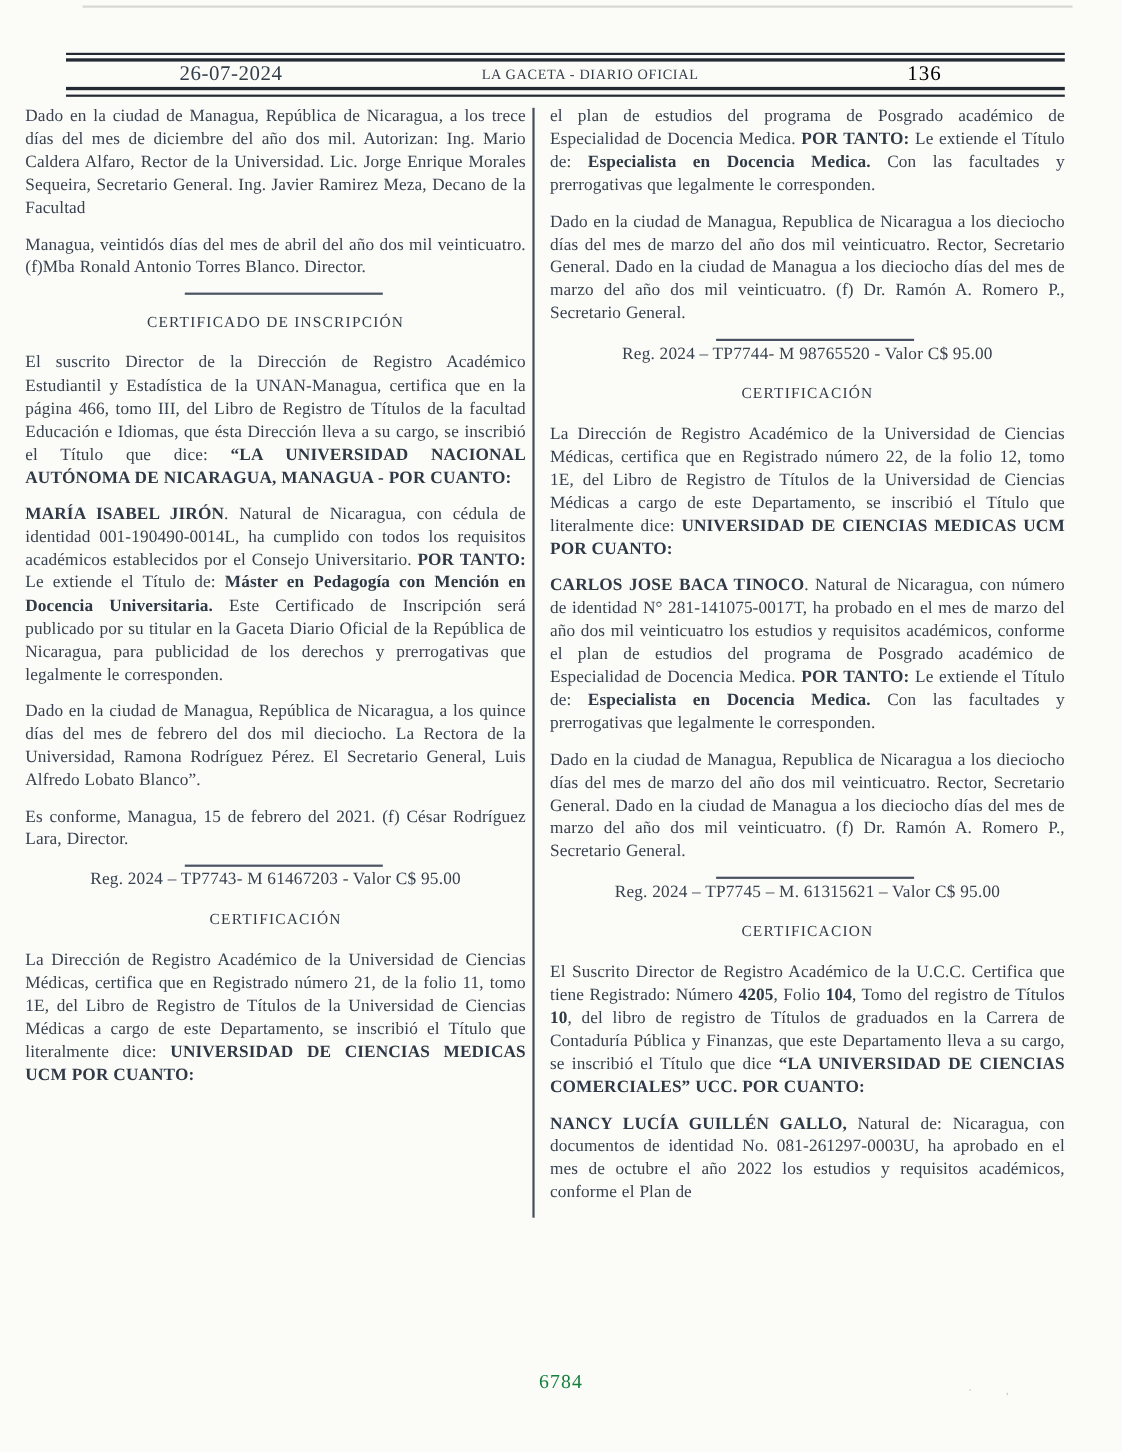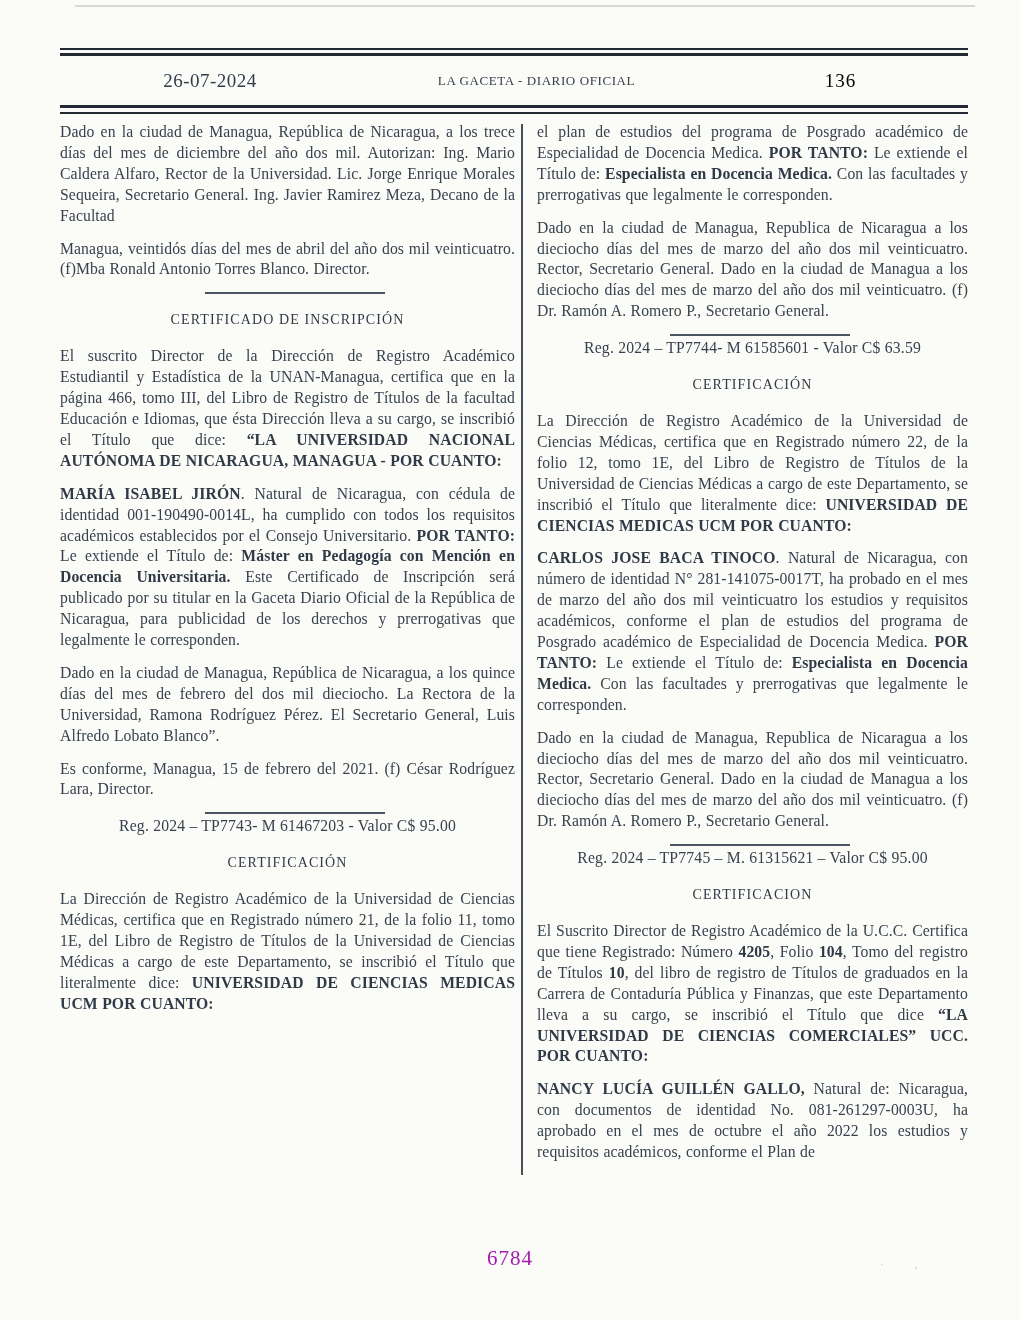--- a/index.html
+++ b/index.html
@@ -13,29 +13,29 @@
   }
   .scan-top-line {
     position: absolute; top: 5px; left: 75px; right: 45px;
     height: 2px; background: #b9bab6; opacity: .55;
   }
   .header { margin: 48px 52px 0 60px; }
   .rule-a { height: 3px; border-top: 2px solid #232a33; border-bottom: 3px solid #232a33; }
   .rule-b { height: 4px; border-top: 3px solid #232a33; border-bottom: 2px solid #232a33; }
   .header-row {
     display: grid; grid-template-columns: 300px 1fr 255px;
-    align-items: center; height: 49px;
+    align-items: center; height: 23px;
   }
   .hdr-date { text-align: center; font-size: 19px; letter-spacing: .5px; color: #333d4a; }
   .hdr-title { text-align: center; font-size: 13px; letter-spacing: .6px; color: #333d4a; }
   .hdr-page { text-align: center; font-size: 19px; letter-spacing: 1px; color: #000000; }
 
   .columns {
     display: flex; align-items: stretch;
-    margin: 8px 52px 0 60px;
+    margin: 8px 52px 0 23px;
   }
   .col { font-size: 15.7px; line-height: 20.9px; }
   .col.left  { width: 455px; flex: 0 0 455px; }
   .col.right { flex: 1; }
   .divider {
     flex: 0 0 2px; width: 2px; background: #454f5c;
     margin: 2px 14px 0 6px;
   }
   .para {
     margin: 0 0 12px 0;
@@ -56,21 +56,21 @@
   .reg-rule {
     width: 180px; height: 0;
     border-top: 2px solid #4a5361;
     margin: 0 auto 2px auto;
     transform: translateX(7px);
   }
   .reg-text { text-align: center; letter-spacing: .2px; }
 
   .footer {
     position: absolute; top: 1246px; left: 0; right: 0;
-    text-align: center; font-size: 21px; letter-spacing: 1px; color: #a21caf;
+    text-align: center; font-size: 18px; letter-spacing: 1px; color: #15803d;
   }
   .scan-marks {
     position: absolute; top: 1258px; left: 880px;
     color: #9aa0a8; font-size: 11px; letter-spacing: 14px; opacity: .6;
   }
 </style>
 </head>
 <body>
 
 <div class="page">
@@ -108,21 +108,21 @@
       <p class="para"><span>La Dirección de Registro Académico de la Universidad de Ciencias Médicas, certifica que en Registrado número 21, de la folio 11, tomo 1E, del Libro de Registro de Títulos de la Universidad de Ciencias Médicas a cargo de este Departamento, se inscribió el Título que literalmente dice: </span><span class="b">UNIVERSIDAD DE CIENCIAS MEDICAS UCM POR CUANTO:</span></p>
     </div>
 
     <div class="divider"></div>
 
     <div class="col right">
       <p class="para"><span>el plan de estudios del programa de Posgrado académico de Especialidad de Docencia Medica. </span><span class="b">POR TANTO:</span><span> Le extiende el Título de: </span><span class="b">Especialista en Docencia Medica.</span><span> Con las facultades y prerrogativas que legalmente le corresponden.</span></p>
       <p class="para"><span>Dado en la ciudad de Managua, Republica de Nicaragua a los dieciocho días del mes de marzo del año dos mil veinticuatro. Rector, Secretario General. Dado en la ciudad de Managua a los dieciocho días del mes de marzo del año dos mil veinticuatro. (f) Dr. Ramón A. Romero P., Secretario General.</span></p>
       <div class="reg">
         <div class="reg-rule"></div>
-        <div class="reg-text">Reg. 2024 – TP7744- M 61585601 - Valor C$ 63.59</div>
+        <div class="reg-text">Reg. 2024 – TP7744- M 98765520 - Valor C$ 95.00</div>
       </div>
       <h3 class="heading">CERTIFICACIÓN</h3>
       <p class="para"><span>La Dirección de Registro Académico de la Universidad de Ciencias Médicas, certifica que en Registrado número 22, de la folio 12, tomo 1E, del Libro de Registro de Títulos de la Universidad de Ciencias Médicas a cargo de este Departamento, se inscribió el Título que literalmente dice: </span><span class="b">UNIVERSIDAD DE CIENCIAS MEDICAS UCM POR CUANTO:</span></p>
       <p class="para"><span class="b">CARLOS JOSE BACA TINOCO</span><span>. Natural de Nicaragua, con número de identidad N° 281-141075-0017T, ha probado en el mes de marzo del año dos mil veinticuatro los estudios y requisitos académicos, conforme el plan de estudios del programa de Posgrado académico de Especialidad de Docencia Medica. </span><span class="b">POR TANTO:</span><span> Le extiende el Título de: </span><span class="b">Especialista en Docencia Medica.</span><span> Con las facultades y prerrogativas que legalmente le corresponden.</span></p>
       <p class="para"><span>Dado en la ciudad de Managua, Republica de Nicaragua a los dieciocho días del mes de marzo del año dos mil veinticuatro. Rector, Secretario General. Dado en la ciudad de Managua a los dieciocho días del mes de marzo del año dos mil veinticuatro. (f) Dr. Ramón A. Romero P., Secretario General.</span></p>
       <div class="reg">
         <div class="reg-rule"></div>
         <div class="reg-text">Reg. 2024 – TP7745 – M. 61315621 – Valor C$ 95.00</div>
       </div>
       <h3 class="heading">CERTIFICACION</h3>

